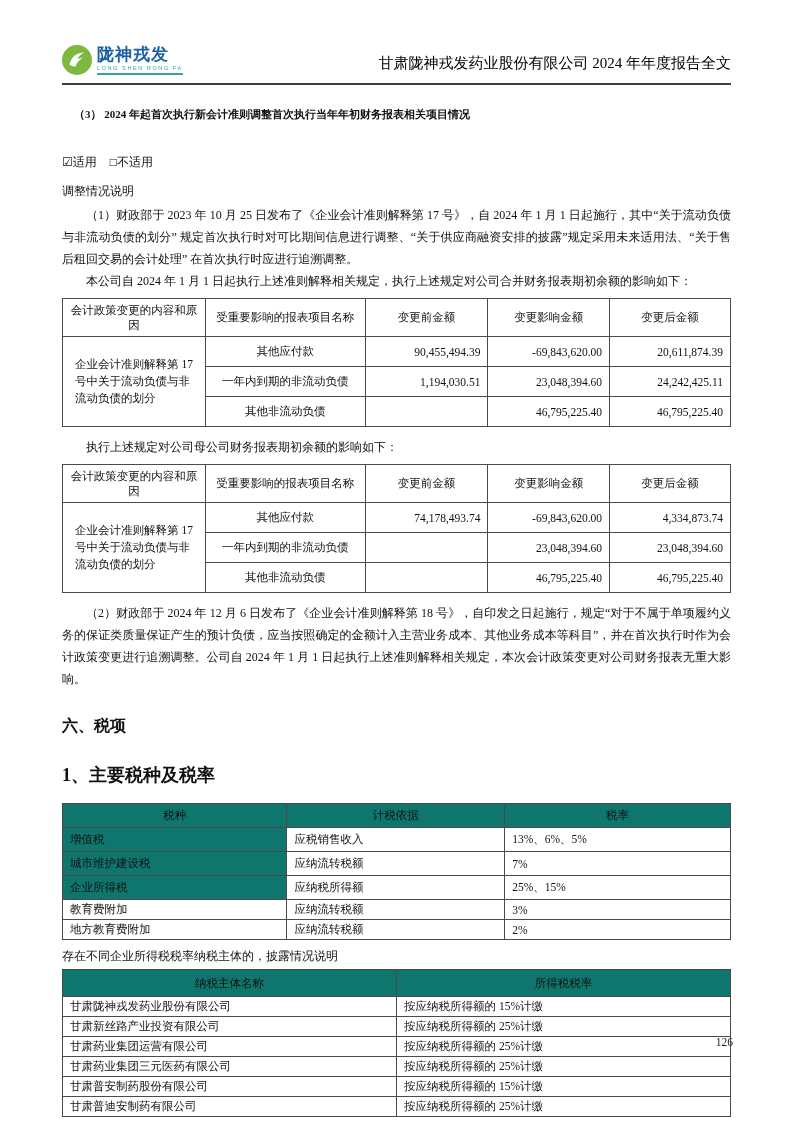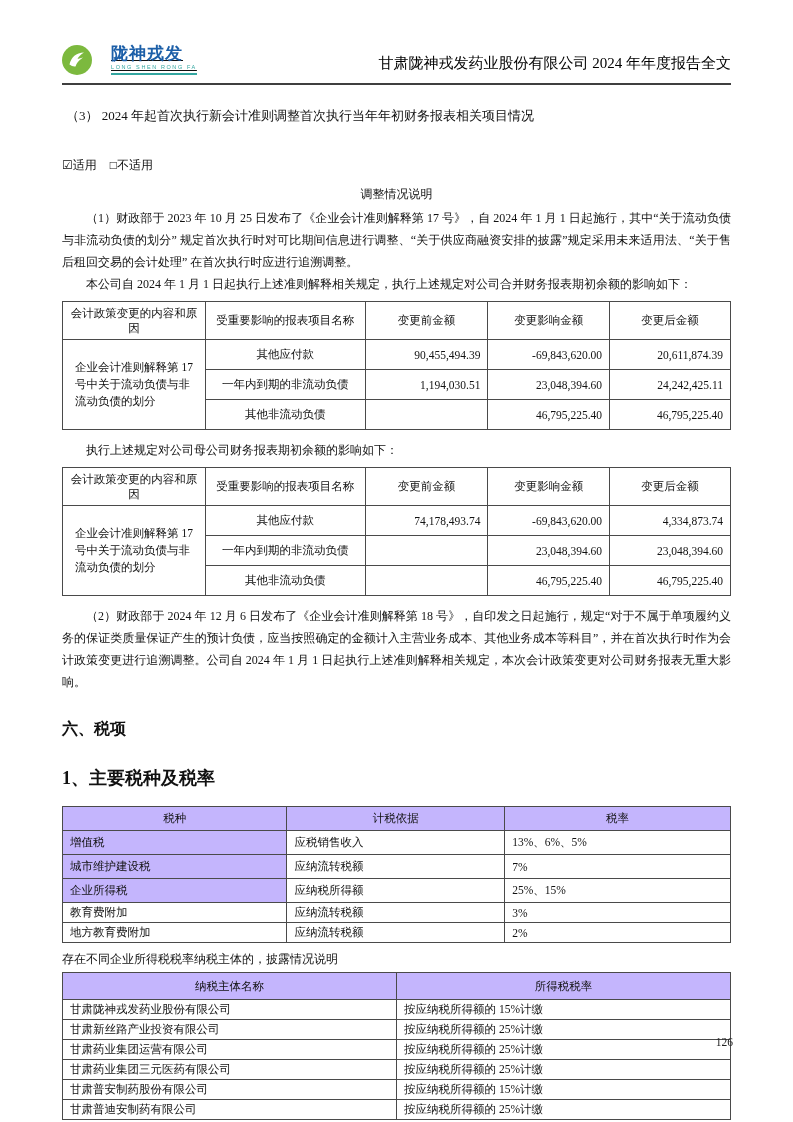--- a/index.html
+++ b/index.html
@@ -5,33 +5,33 @@
   html,body{margin:0;padding:0;background:#e8e8e8;}
   .page{
     width:793px;height:1122px;margin:0 auto;background:#ffffff;
     position:relative;overflow:hidden;box-sizing:border-box;
     padding:45px 62px 0 62px;
     font-family:"Liberation Serif","DejaVu Serif",serif;
     color:#111;
   }
   
   .hdr-row{display:flex;justify-content:space-between;align-items:flex-end;}
-  .logo-wrap{display:flex;align-items:flex-start;gap:19px;text-decoration:underline;}
+  .logo-wrap{display:flex;align-items:flex-end;gap:5px;}
   .logo-circle{width:30px;height:30px;flex:0 0 auto;}
   .logo-text-col{display:flex;flex-direction:column;line-height:1;}
   .logo-cn{font-size:17px;font-weight:bold;color:#1c5fa8;letter-spacing:1px;font-family:"Liberation Sans","DejaVu Sans",sans-serif;}
   .logo-en{font-size:5.5px;color:#33a6a0;letter-spacing:1.6px;margin-top:3px;border-bottom:2px solid #33a6a0;padding-bottom:2px;font-family:"Liberation Sans","DejaVu Sans",sans-serif;}
   .doc-title{font-size:15px;color:#000;margin-bottom:2px;}
   .hdr-divider{border:none;border-top:2.5px solid #3f3f3f;margin:8px 0 0 0;}
 
   
-  .h-sub3{font-size:13px;font-weight:normal;margin:22px 0 0 4px;}
+  .h-sub3{font-size:11px;font-weight:bold;margin:22px 0 0 12px;}
   .check-line{font-size:12px;margin-top:32px;}
   .check-line span{margin-right:10px;}
-  .note-label{font-size:12px;margin-top:12px;text-align:center;}
+  .note-label{font-size:12px;margin-top:12px;}
   .para{font-size:12px;line-height:22px;text-align:justify;margin:4px 0 0 0;}
   .indent{text-indent:2em;}
   .h-big{font-size:16px;font-weight:bold;margin:26px 0 0 0;}
   .h-med{font-size:18px;font-weight:bold;margin:26px 0 16px 0;}
 
   
   table{border-collapse:collapse;width:100%;table-layout:fixed;margin-top:6px;}
   td,th{border:1px solid #4a4a4a;font-size:11.5px;font-weight:normal;
         padding:2px 7px;box-sizing:border-box;overflow:hidden;vertical-align:middle;}
   .ctr{text-align:center;}
@@ -40,21 +40,21 @@
 
   
   .policy-table tr{height:30px;}
   .policy-table tr.hdr-r{height:38px;}
   .policy-table .group-cell{text-align:left;line-height:17px;padding-left:12px;}
 
   
   .tax-table{margin-top:14px;}
   .tax-table tr{height:24px;}
   .tax-table tr.short{height:19px;}
-  .gray{background:#c4b5fd;}
+  .gray{background:#0f766e;}
 
   
   .entity-table{margin-top:4px;}
   .entity-table tr{height:19px;}
   .entity-table tr.hdr-r{height:27px;}
 
   .disclosure{font-size:12px;margin:8px 0 0 0;}
 
   .page-num{position:absolute;top:1036px;right:60px;font-size:11.5px;color:#222;}
 </style>

